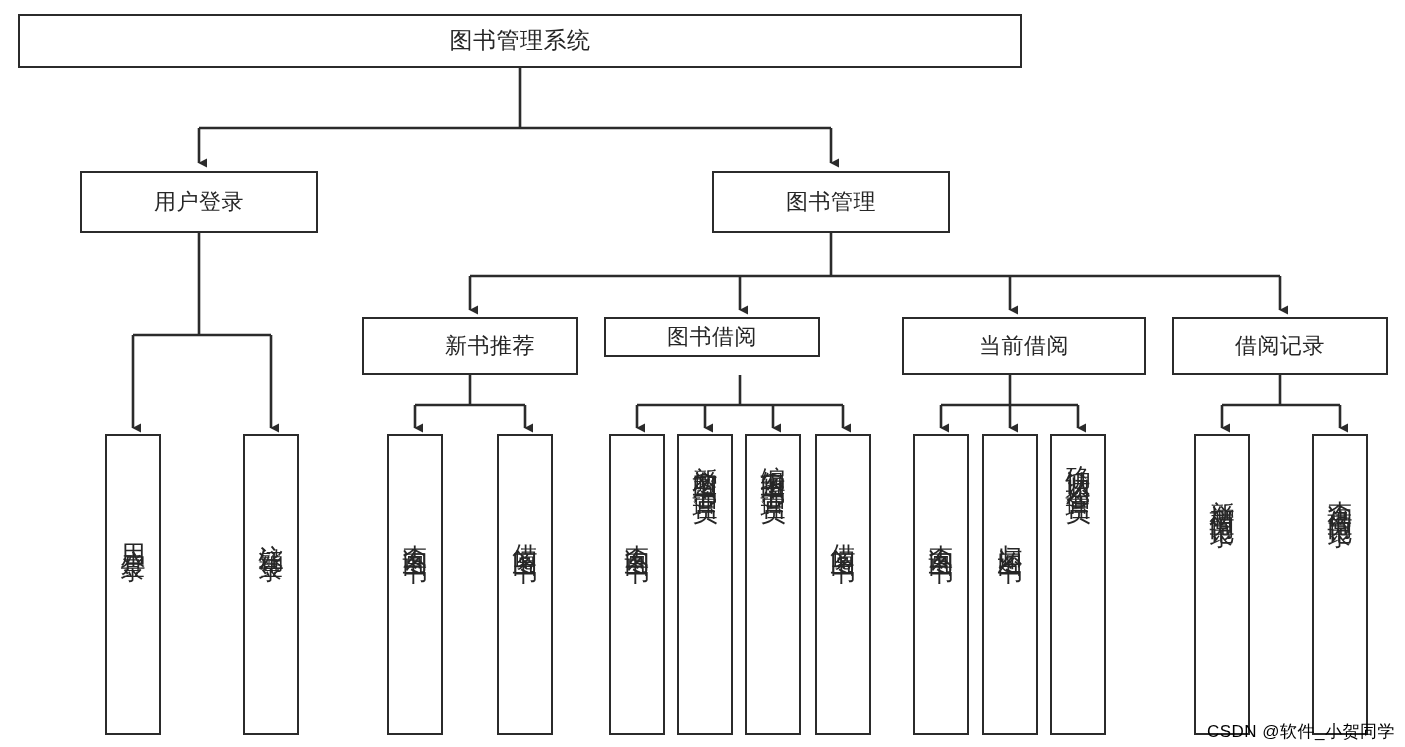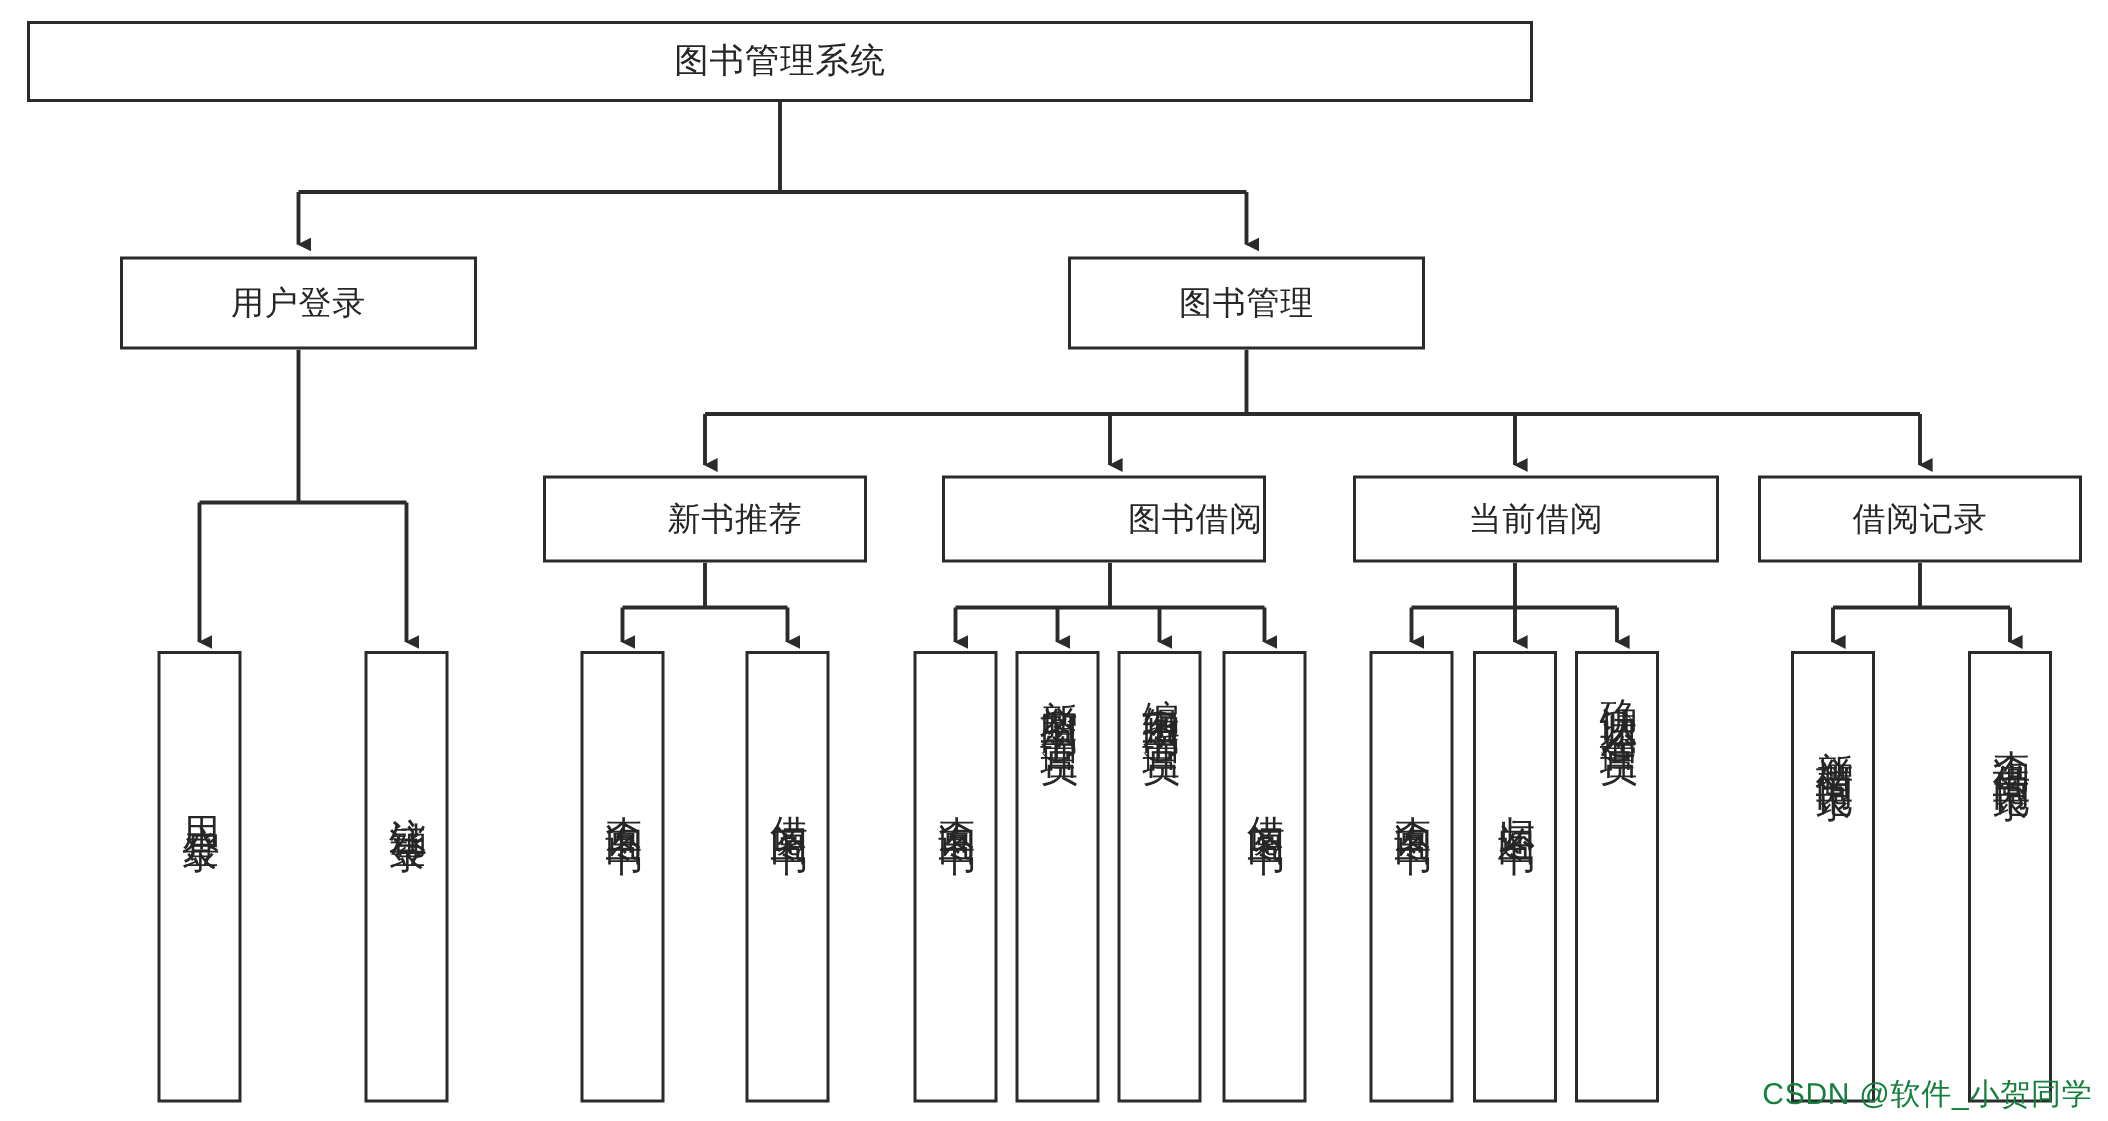--- a/index.html
+++ b/index.html
@@ -59,22 +59,22 @@
     letter-spacing: 5px;
     line-height: 1;
   }
   .node.root .label {
     font-size: 23px;
   }
   #watermark {
     position: absolute;
     right: 10px;
     bottom: 4px;
-    font-size: 20px;
-    color: #15803d;
+    font-size: 17px;
+    color: #000000;
     letter-spacing: 0.5px;
     white-space: nowrap;
     user-select: none;
   }
 </style>
 </head>
 <body>
 
 <div id="diagram-root">
 
@@ -149,21 +149,21 @@
   </div>
 
   <div class="node horizontal" style="left:712px; top:171px; width:238px; height:62px;">
     <span class="label">图书管理</span>
   </div>
 
   <div class="node horizontal" style="left:362px; top:317px; width:216px; height:58px;padding-left:40px;">
     <span class="label">新书推荐</span>
   </div>
 
-  <div class="node horizontal" style="left:628px; top:317px; width:216px; height:58px;justify-content:flex-end;">
+  <div class="node horizontal" style="left:604px; top:317px; width:216px; height:40px;">
     <span class="label">图书借阅</span>
   </div>
 
   <div class="node horizontal" style="left:902px; top:317px; width:244px; height:58px;">
     <span class="label">当前借阅</span>
   </div>
 
   <div class="node horizontal" style="left:1172px; top:317px; width:216px; height:58px;">
     <span class="label">借阅记录</span>
   </div>

